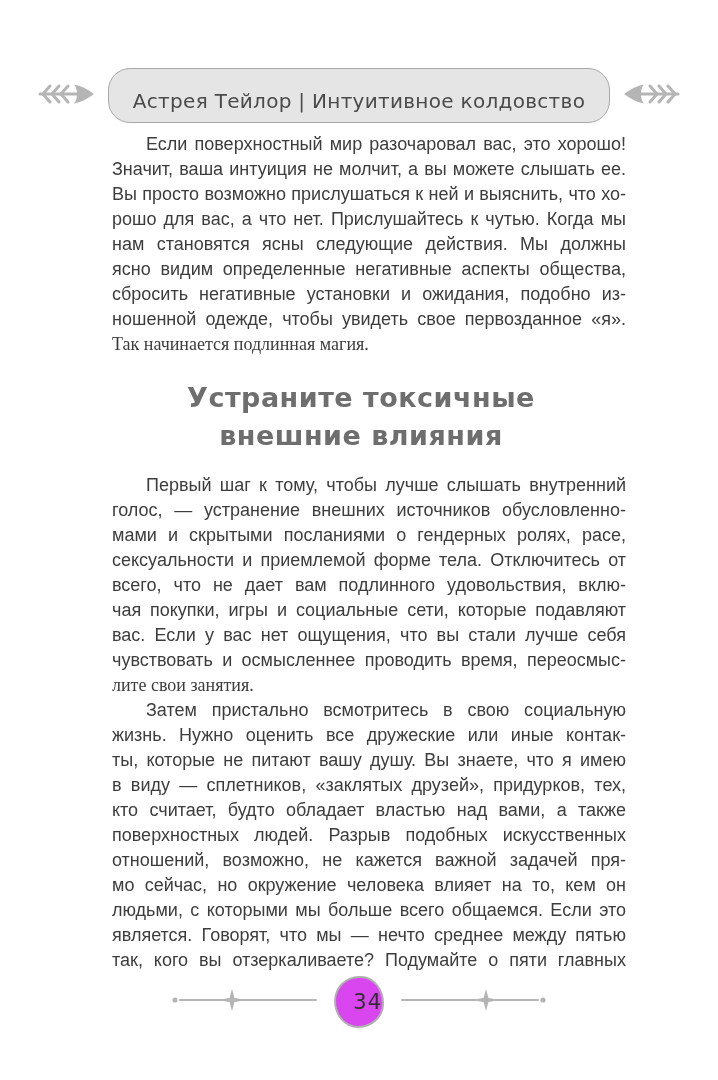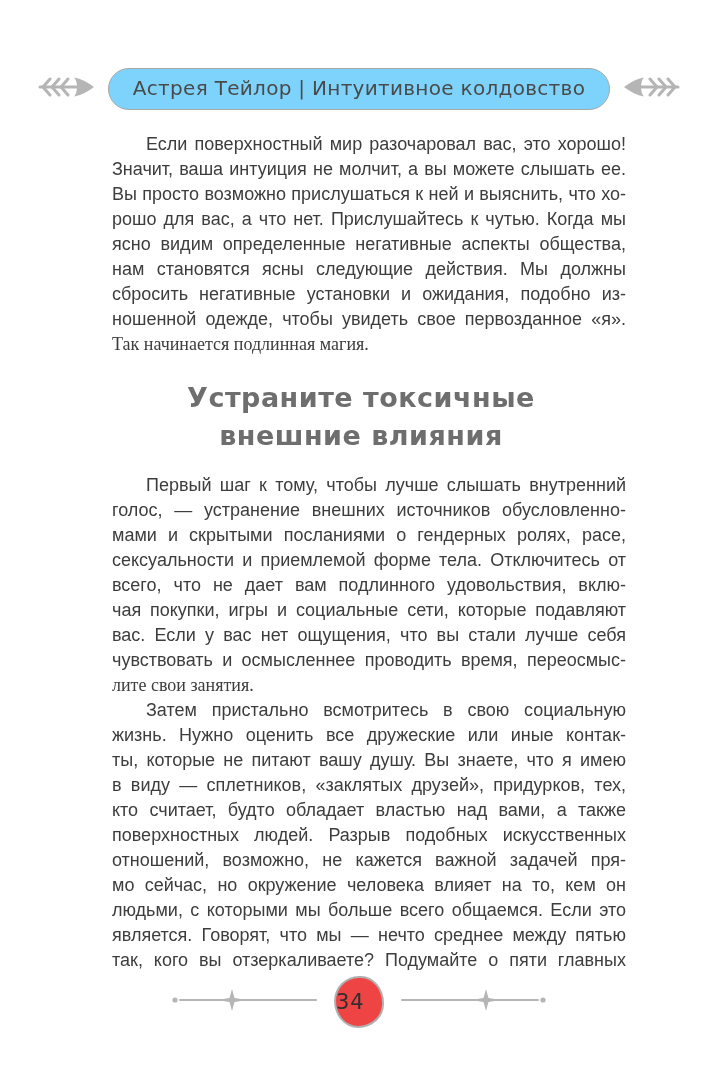--- a/index.html
+++ b/index.html
@@ -23,23 +23,23 @@
   
   .header {
     position: absolute; top: 68px; left: 0; width: 718px;
     display: flex; align-items: center; justify-content: center;
     gap: 12px;
   }
   .header .arrow { color: var(--ornament); flex: 0 0 auto; }
   .title-pill {
     border: 1.6px solid var(--pill-border);
     border-radius: 22px;
-    padding: 7px 24px 9px 24px;
+    padding: 20px 24px 9px 24px;
     min-width: 370px;
-    background: #7dd3fc;
+    background: #e5e5e5;
   }
   .title-pill .title-text {
     font-size: 20px;
     color: var(--title);
     letter-spacing: 0.3px;
     white-space: nowrap;
     font-family: "DejaVu Sans", sans-serif;
   }
 
   
@@ -77,22 +77,22 @@
   .footer {
     position: absolute; left: 0; bottom: 52px; width: 718px;
     display: flex; align-items: center; justify-content: center;
     gap: 14px;
   }
   .footer .flourish { color: var(--ornament); flex: 0 0 auto; }
   .page-number-circle {
     width: 50px; height: 52px;
     border: 2px solid var(--circle-border);
     border-radius: 50% 46% 52% 48% / 48% 52% 46% 52%;
-    display: flex; align-items: center; justify-content: flex-start;
-    background: #ef4444;
+    display: flex; align-items: center; justify-content: flex-end;
+    background: #d946ef;
   }
   .page-number {
     font-family: "DejaVu Sans", sans-serif;
     font-size: 21px;
     color: #2f2f2f;
     letter-spacing: 1px;
   }
 </style>
 </head>
 <body>
@@ -122,22 +122,22 @@
       </svg>
     </span>
   </div>
 
   <div class="textblock">
     <div class="para">
         <div class="line first">Если поверхностный мир разочаровал вас, это хорошо!</div>
         <div class="line">Значит, ваша интуиция не молчит, а вы можете слышать ее.</div>
         <div class="line">Вы просто возможно прислушаться к ней и выяснить, что хо-</div>
         <div class="line">рошо для вас, а что нет. Прислушайтесь к чутью. Когда мы</div>
+        <div class="line">нам становятся ясны следующие действия. Мы должны</div>
         <div class="line">ясно видим определенные негативные аспекты общества,</div>
-        <div class="line">нам становятся ясны следующие действия. Мы должны</div>
         <div class="line">сбросить негативные установки и ожидания, подобно из-</div>
         <div class="line">ношенной одежде, чтобы увидеть свое первозданное «я».</div>
         <div class="line lastline">Так начинается подлинная магия.</div>
       </div>
     <h2 class="section-heading">Устраните токсичные внешние влияния</h2>
     <div class="para">
         <div class="line first">Первый шаг к тому, чтобы лучше слышать внутренний</div>
         <div class="line">голос, — устранение внешних источников обусловленно-</div>
         <div class="line">мами и скрытыми посланиями о гендерных ролях, расе,</div>
         <div class="line">сексуальности и приемлемой форме тела. Отключитесь от</div>

